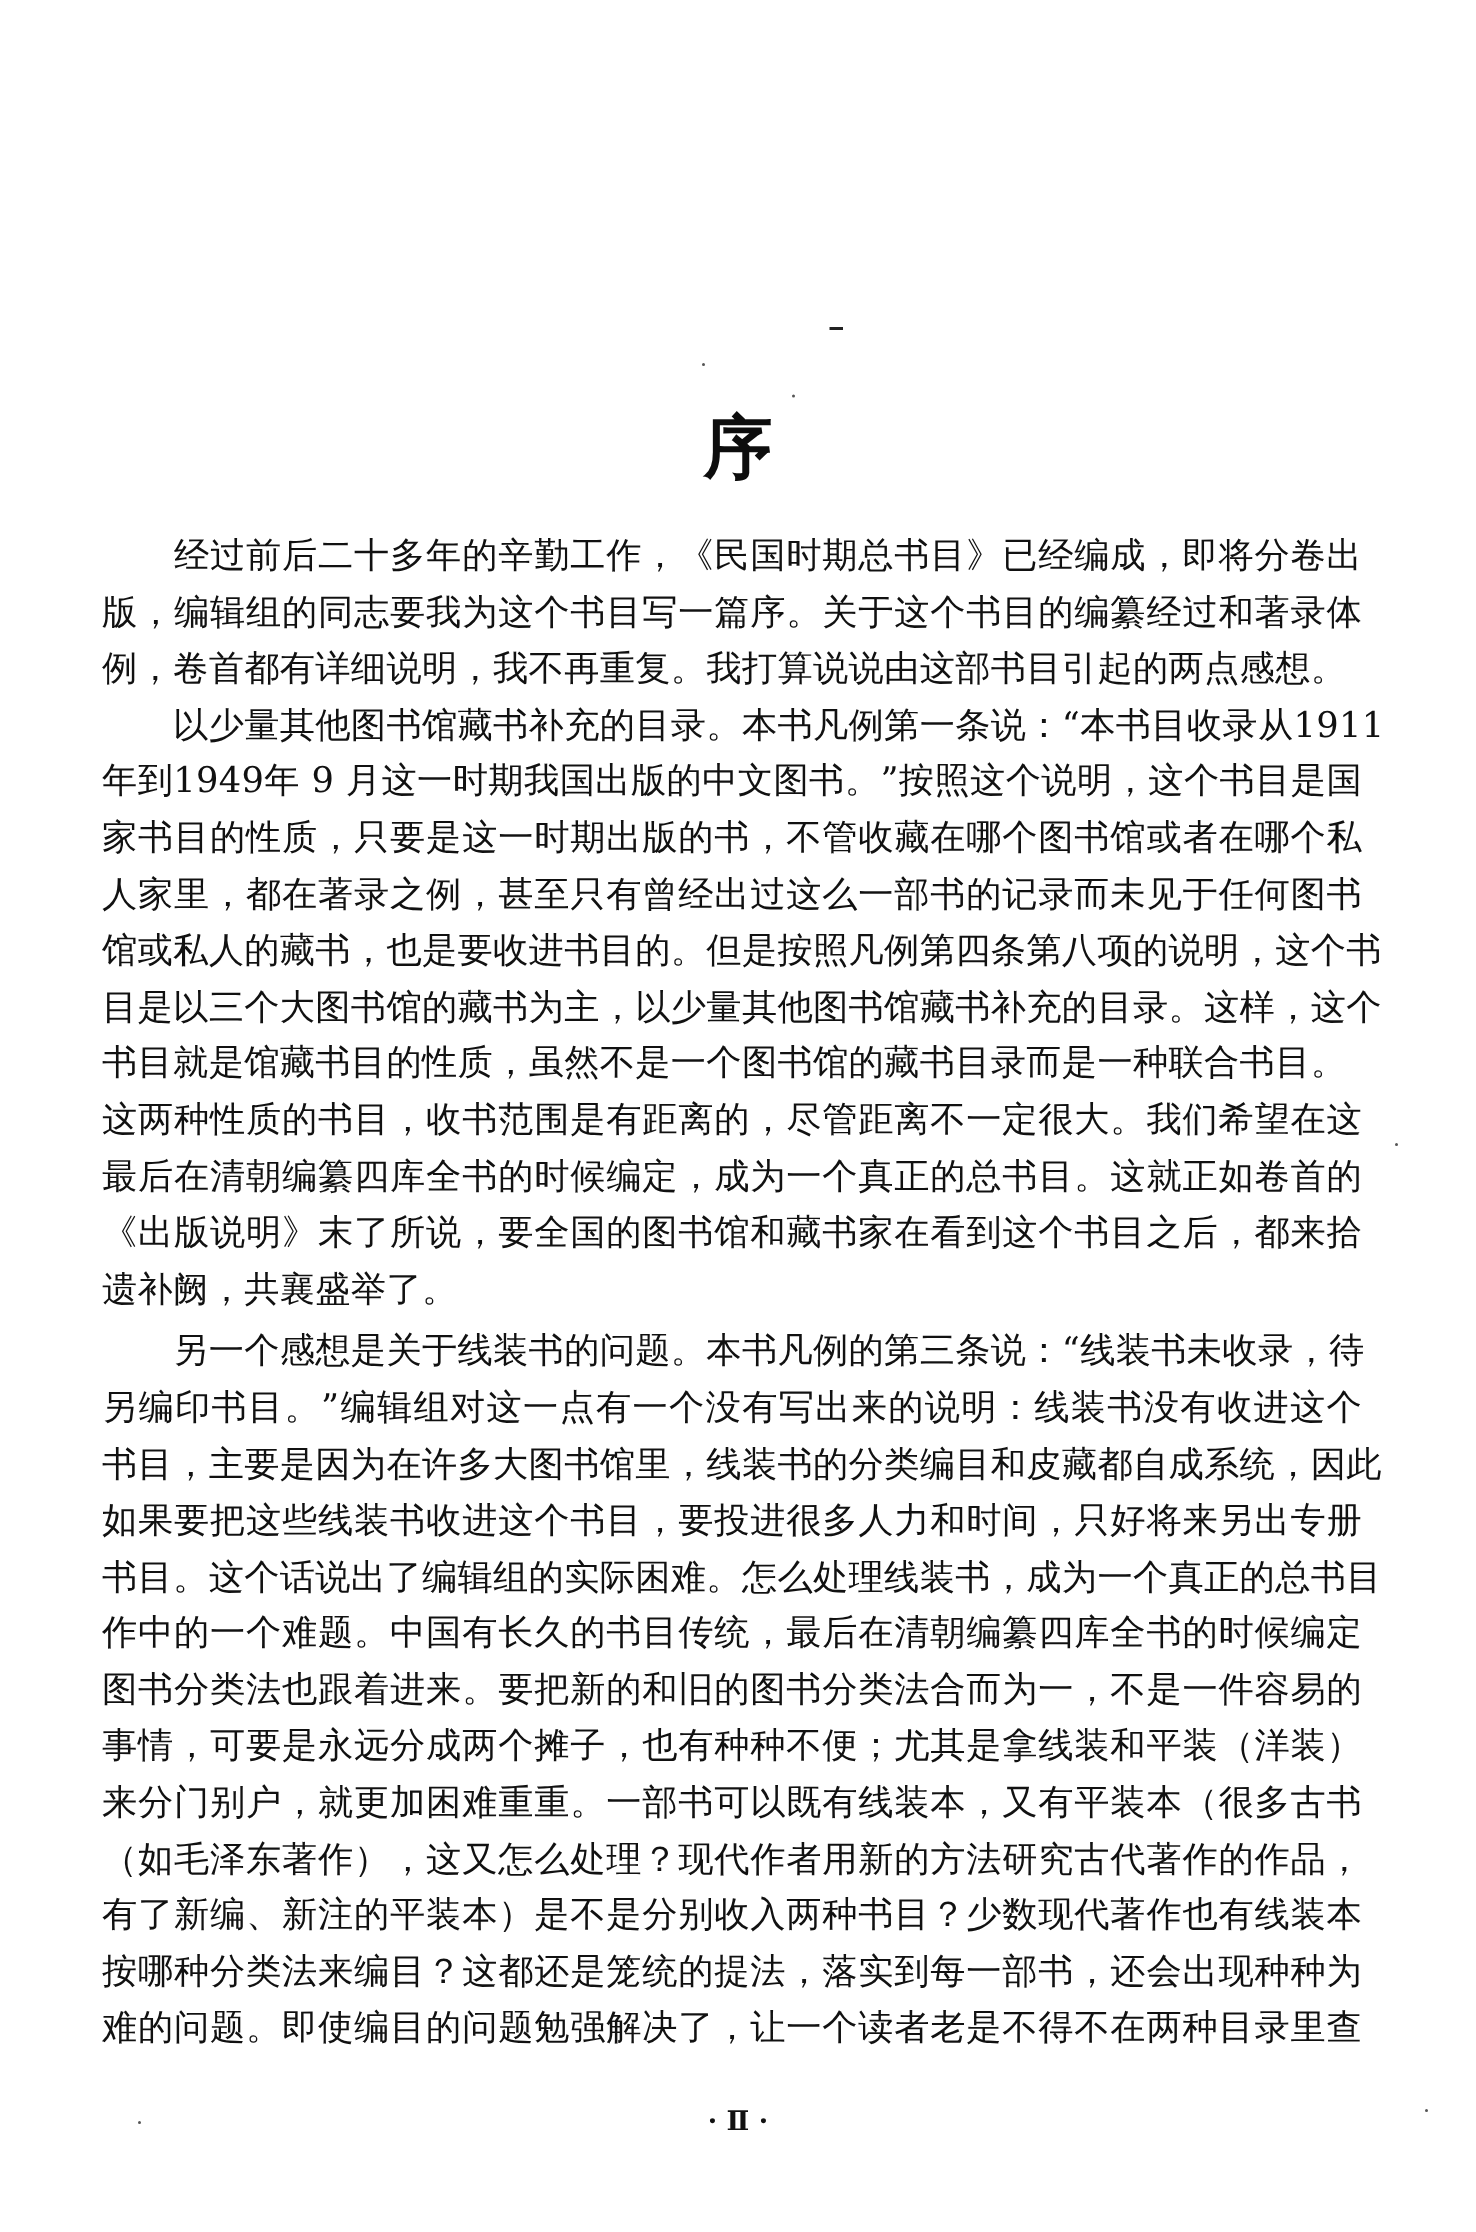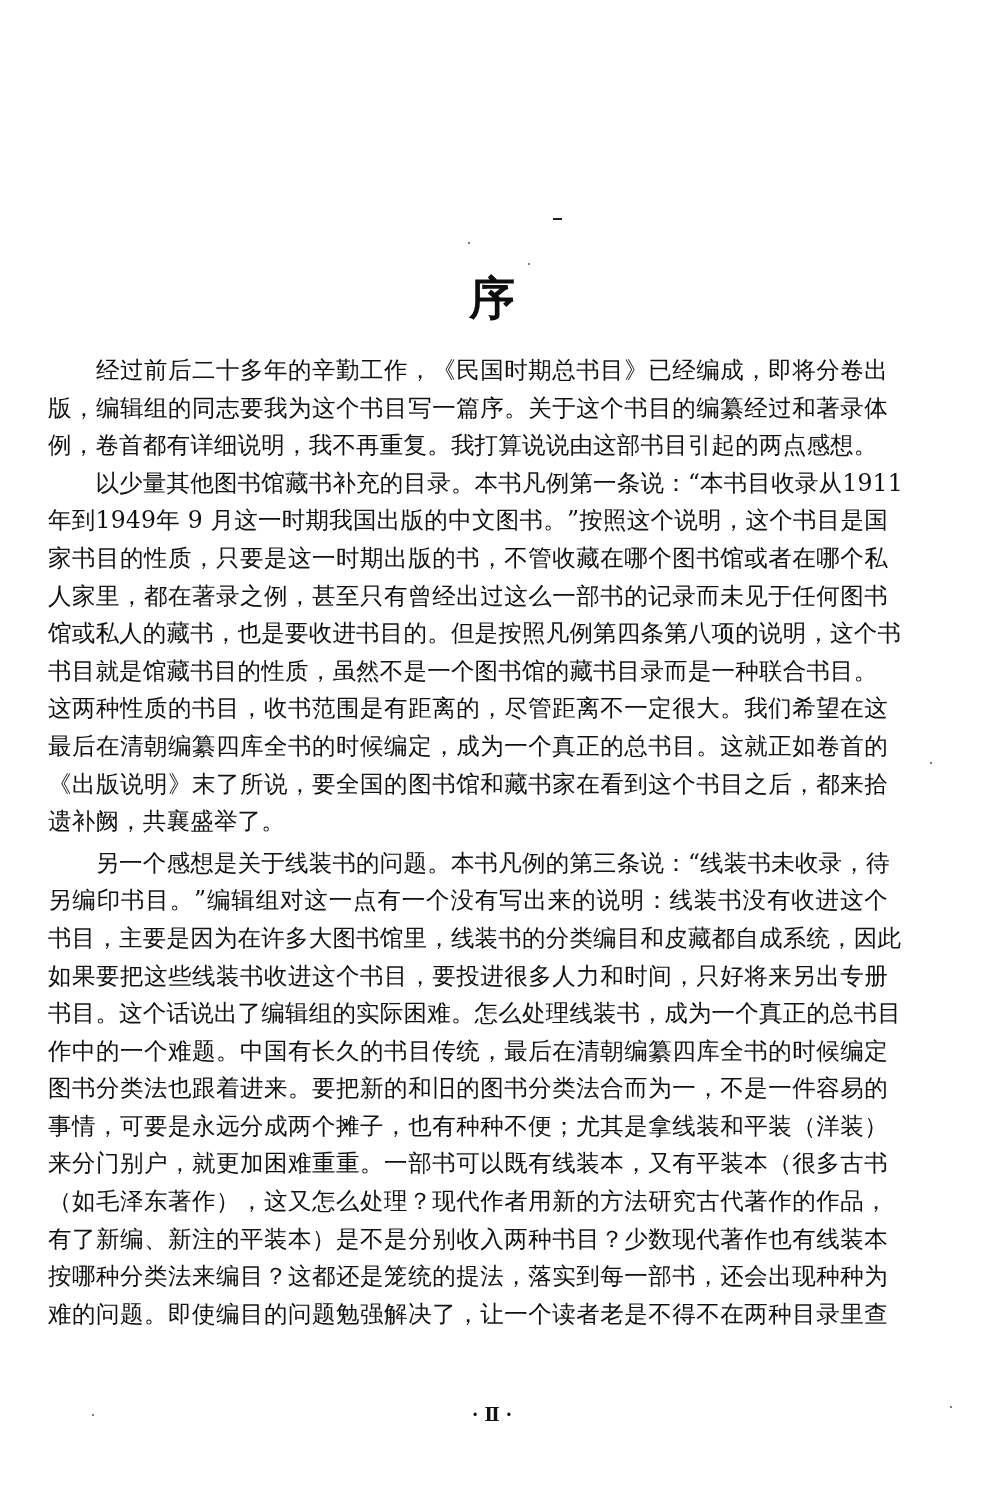--- a/index.html
+++ b/index.html
@@ -10,21 +10,21 @@
   }
   .page { position: absolute; left: 0; top: 0; width: 984px; height: 1488px; }
   .top-mark {
     position: absolute; left: 553px; top: 218px; width: 9px; height: 2px; background: #222;
   }
   .title {
     position: absolute; left: 0; right: 0; top: 268px; text-align: center;
     font-size: 46px; font-weight: bold; letter-spacing: 0; color: #0d0d0d;
   }
   .body-text {
-    position: absolute; left: 48px; top: 352px; width: 840px;
+    position: absolute; left: 68px; top: 352px; width: 840px;
   }
   .line {
     height: 37.6px; line-height: 37.6px; font-size: 23.5px;
     white-space: nowrap; text-align: justify; text-align-last: justify;
     letter-spacing: 0.2px; color: #111;
   }
   .line.last { text-align-last: left; }
   .para-gap { height: 4px; }
   .page-number {
     position: absolute; left: 0; right: 0; top: 1404px; text-align: center;
@@ -47,20 +47,21 @@
       <div class="line">版，编辑组的同志要我为这个书目写一篇序。关于这个书目的编纂经过和著录体</div>
       <div class="line last">例，卷首都有详细说明，我不再重复。我打算说说由这部书目引起的两点感想。</div>
     </div>
 
     <div>
       <div class="line">　　以少量其他图书馆藏书补充的目录。本书凡例第一条说：“本书目收录从1911</div>
       <div class="line">年到1949年 9 月这一时期我国出版的中文图书。”按照这个说明，这个书目是国</div>
       <div class="line">家书目的性质，只要是这一时期出版的书，不管收藏在哪个图书馆或者在哪个私</div>
       <div class="line">人家里，都在著录之例，甚至只有曾经出过这么一部书的记录而未见于任何图书</div>
       <div class="line">馆或私人的藏书，也是要收进书目的。但是按照凡例第四条第八项的说明，这个书</div>
+      <div class="line">目是以三个大图书馆的藏书为主，以少量其他图书馆藏书补充的目录。这样，这个</div>
       <div class="line last">书目就是馆藏书目的性质，虽然不是一个图书馆的藏书目录而是一种联合书目。</div>
       <div class="line">这两种性质的书目，收书范围是有距离的，尽管距离不一定很大。我们希望在这</div>
       <div class="line">最后在清朝编纂四库全书的时候编定，成为一个真正的总书目。这就正如卷首的</div>
       <div class="line">《出版说明》末了所说，要全国的图书馆和藏书家在看到这个书目之后，都来拾</div>
       <div class="line last">遗补阙，共襄盛举了。</div>
     </div>
     <div class="para-gap"></div>
 
     <div>
       <div class="line">　　另一个感想是关于线装书的问题。本书凡例的第三条说：“线装书未收录，待</div>

